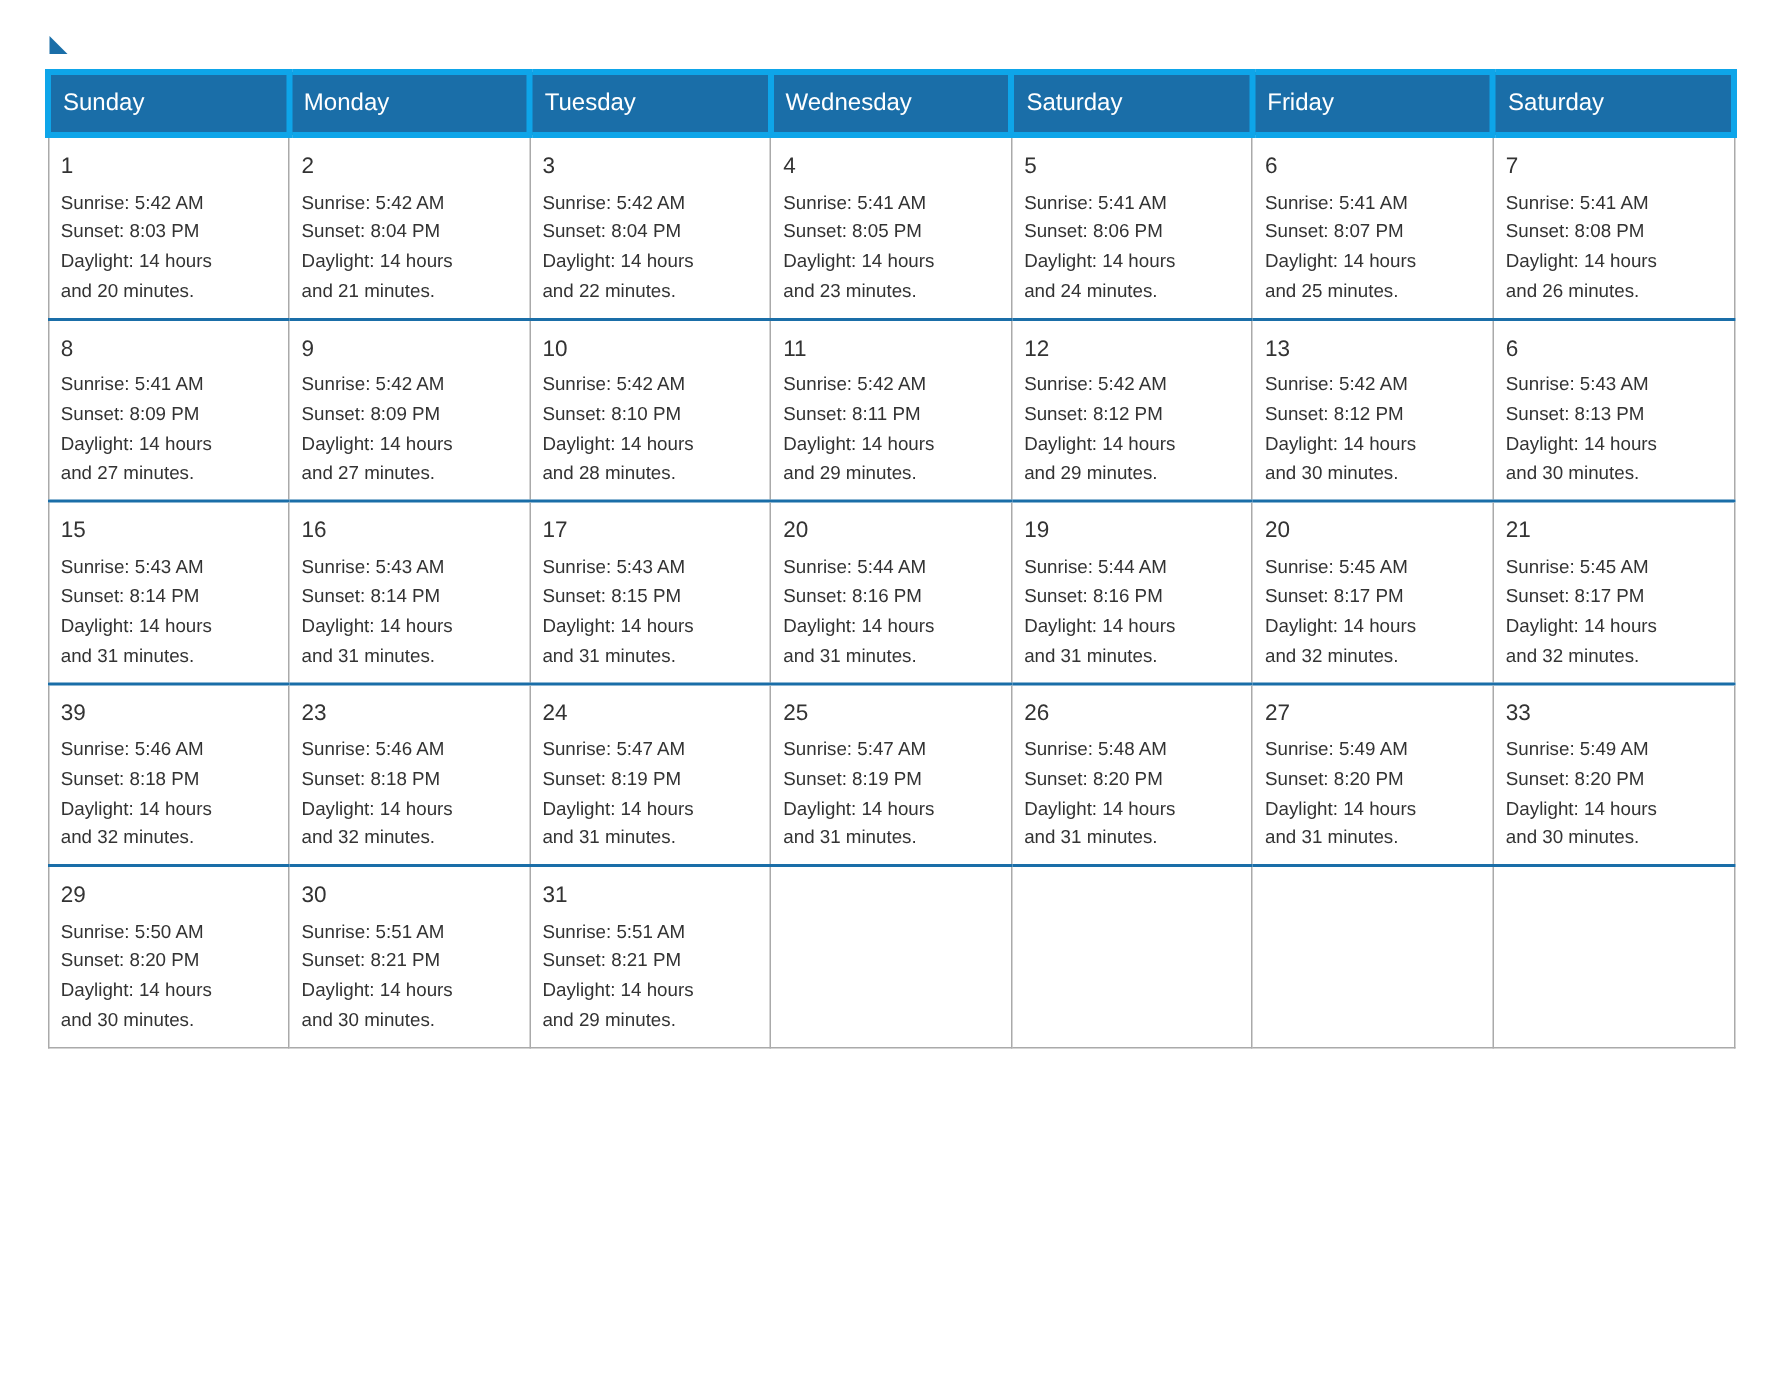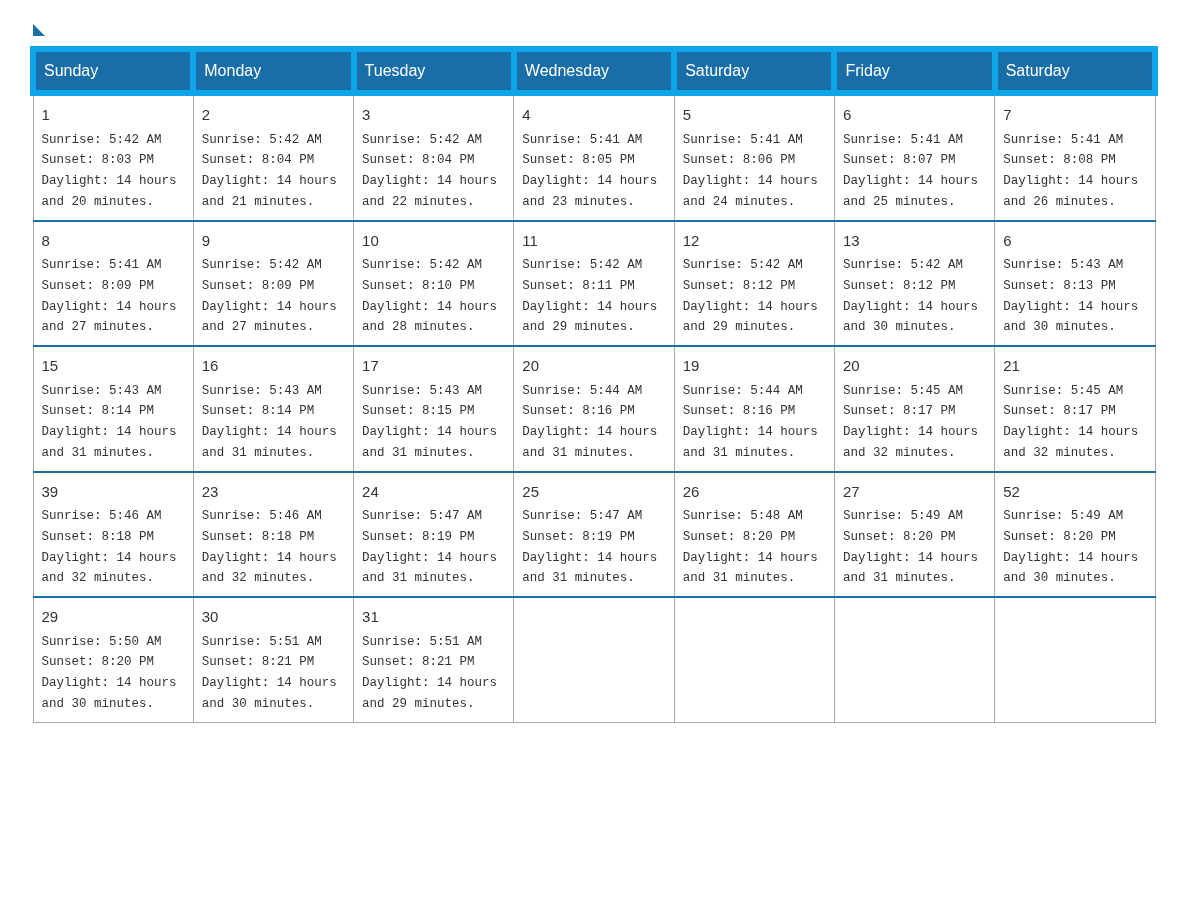--- a/index.html
+++ b/index.html
@@ -65,21 +65,21 @@
       border-collapse: collapse;
       margin-top: 8px;
     }
     .calendar th {
       background-color: #1a6ea8;
       color: #fff;
       padding: 10px 8px;
       font-size: 16px;
       font-weight: normal;
       text-align: left;
-      border: 6px solid #0ea5e9;
+      border: 4px solid #0ea5e9;
     }
     .calendar td {
       vertical-align: top;
       padding: 8px 8px;
       border: 1px solid #aaa;
       font-size: 13px;
       line-height: 1.5;
       width: calc(100% / 7);
       min-height: 100px;
     }
@@ -91,21 +91,20 @@
     }
     .day-number {
       font-size: 15px;
       font-weight: normal;
       display: block;
       margin-bottom: 2px;
     }
     .day-info {
       font-size: 12.5px;
       color: #333;
-      font-family: Liberation Mono, monospace;
     }
     .empty-cell {
       background: #fff;
     }
   </style>
 </head>
 <body>
 
 <div class="header">
   <div class="logo">
@@ -243,21 +242,21 @@
       </td>
         <td>
         <span class="day-number">26</span>
         <span class="day-info">Sunrise: 5:48 AM<br>Sunset: 8:20 PM<br>Daylight: 14 hours<br>and 31 minutes.</span>
       </td>
         <td>
         <span class="day-number">27</span>
         <span class="day-info">Sunrise: 5:49 AM<br>Sunset: 8:20 PM<br>Daylight: 14 hours<br>and 31 minutes.</span>
       </td>
         <td>
-        <span class="day-number">52</span>
+        <span class="day-number">33</span>
         <span class="day-info">Sunrise: 5:49 AM<br>Sunset: 8:20 PM<br>Daylight: 14 hours<br>and 30 minutes.</span>
       </td>
       </tr>
       <tr>
         <td>
         <span class="day-number">29</span>
         <span class="day-info">Sunrise: 5:50 AM<br>Sunset: 8:20 PM<br>Daylight: 14 hours<br>and 30 minutes.</span>
       </td>
         <td>
         <span class="day-number">30</span>

